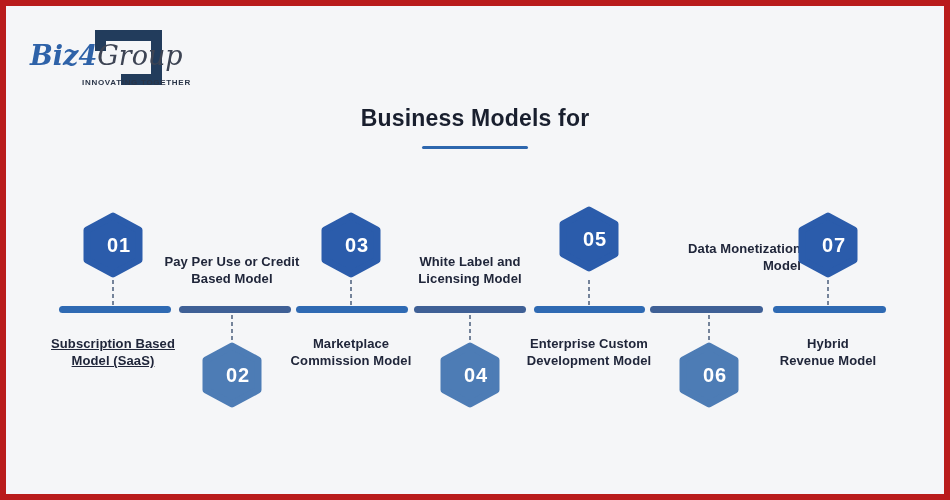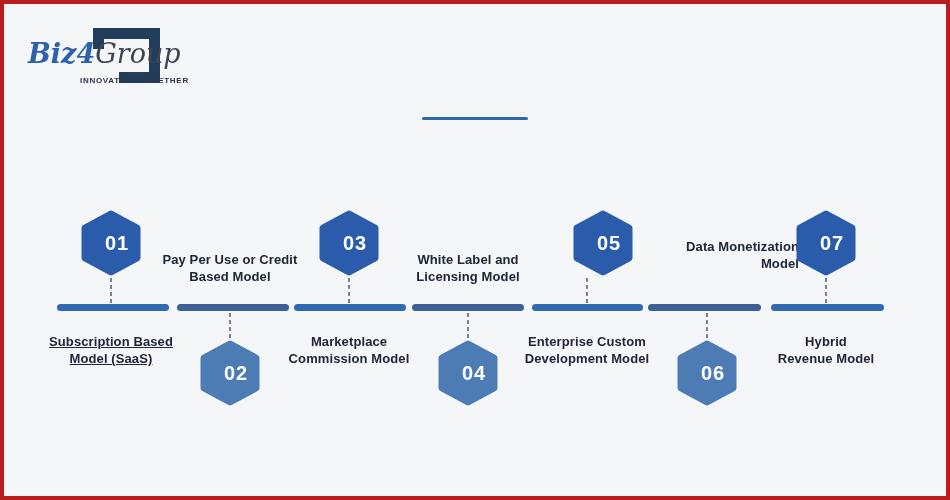--- a/index.html
+++ b/index.html
@@ -1,18 +1,18 @@
 <!DOCTYPE html>
 <html><head>
 <meta charset="utf-8">
 <style>
   html,body { margin:0; padding:0; background:#e9ebee; }
   .canvas {
     position:relative; width:950px; height:500px;
-    background:#f5f6f8; border:4px solid #b91c1c; box-sizing:border-box;
+    background:#f5f6f8; border:6px solid #b91c1c; box-sizing:border-box;
     font-family:"Liberation Sans", sans-serif; overflow:hidden;
   }
 
   
   .logo { position:absolute; left:22px; top:10px; width:150px; height:78px; }
   .logo-mark { position:absolute; left:67px; top:14px; }
   .brand { position:absolute; left:2px; top:24px; font-family:"DejaVu Serif", serif;
            font-style:italic; font-size:27px; white-space:nowrap; z-index:2; }
   .brand .biz4  { color:#2e62a8; font-weight:700; }
   .brand .group { color:#3d4454; }
@@ -58,20 +58,21 @@
       <path d="M0,0 L67,0 L67,55 L26,55 L26,44 L56,44 L56,11 L11,11 L11,21 L0,21 Z" fill="#223c5c"></path>
     </svg>
     <div class="brand">
       <span class="biz4">Biz4</span><span class="group">Group</span>
     </div>
     <div class="tagline">INNOVATING TOGETHER</div>
   </div>
 
   
   <div class="title-block">
+    <div class="title-line1">Business Models for</div>
     <div class="title-rule"></div>
   </div>
 
   
   <div class="seg seg-bright" style="left:53px;  width:112px;"></div>
   <div class="seg seg-muted" style="left:173px; width:112px;"></div>
   <div class="seg seg-bright" style="left:290px; width:112px;"></div>
   <div class="seg seg-muted" style="left:408px; width:112px;"></div>
   <div class="seg seg-bright" style="left:528px; width:111px;"></div>
   <div class="seg seg-muted" style="left:644px; width:113px;"></div>
@@ -124,21 +125,21 @@
         </svg>
       <span class="num">04</span>
     </div>
     <div class="conn" style="left:463px; top:309px; height:26px;"></div>
     <div class="label" style="left:372px; top:247px;">White Label and
 Licensing Model</div>
   </div>
 
   
   <div class="item">
-    <div class="hex hex-dark" style="left:553px; top:206px;margin-left:16px;">
+    <div class="hex hex-dark" style="left:553px; top:200px;">
       <svg width="60" height="66" viewBox="0 0 60 66">
           <polygon points="30,4 56,18 56,48 30,62 4,48 4,18"></polygon>
         </svg>
       <span class="num">05</span>
     </div>
     <div class="conn" style="left:582px; top:274px; height:25px;"></div>
     <div class="label" style="left:491px; top:329px;">Enterprise Custom
 Development Model</div>
   </div>
 

